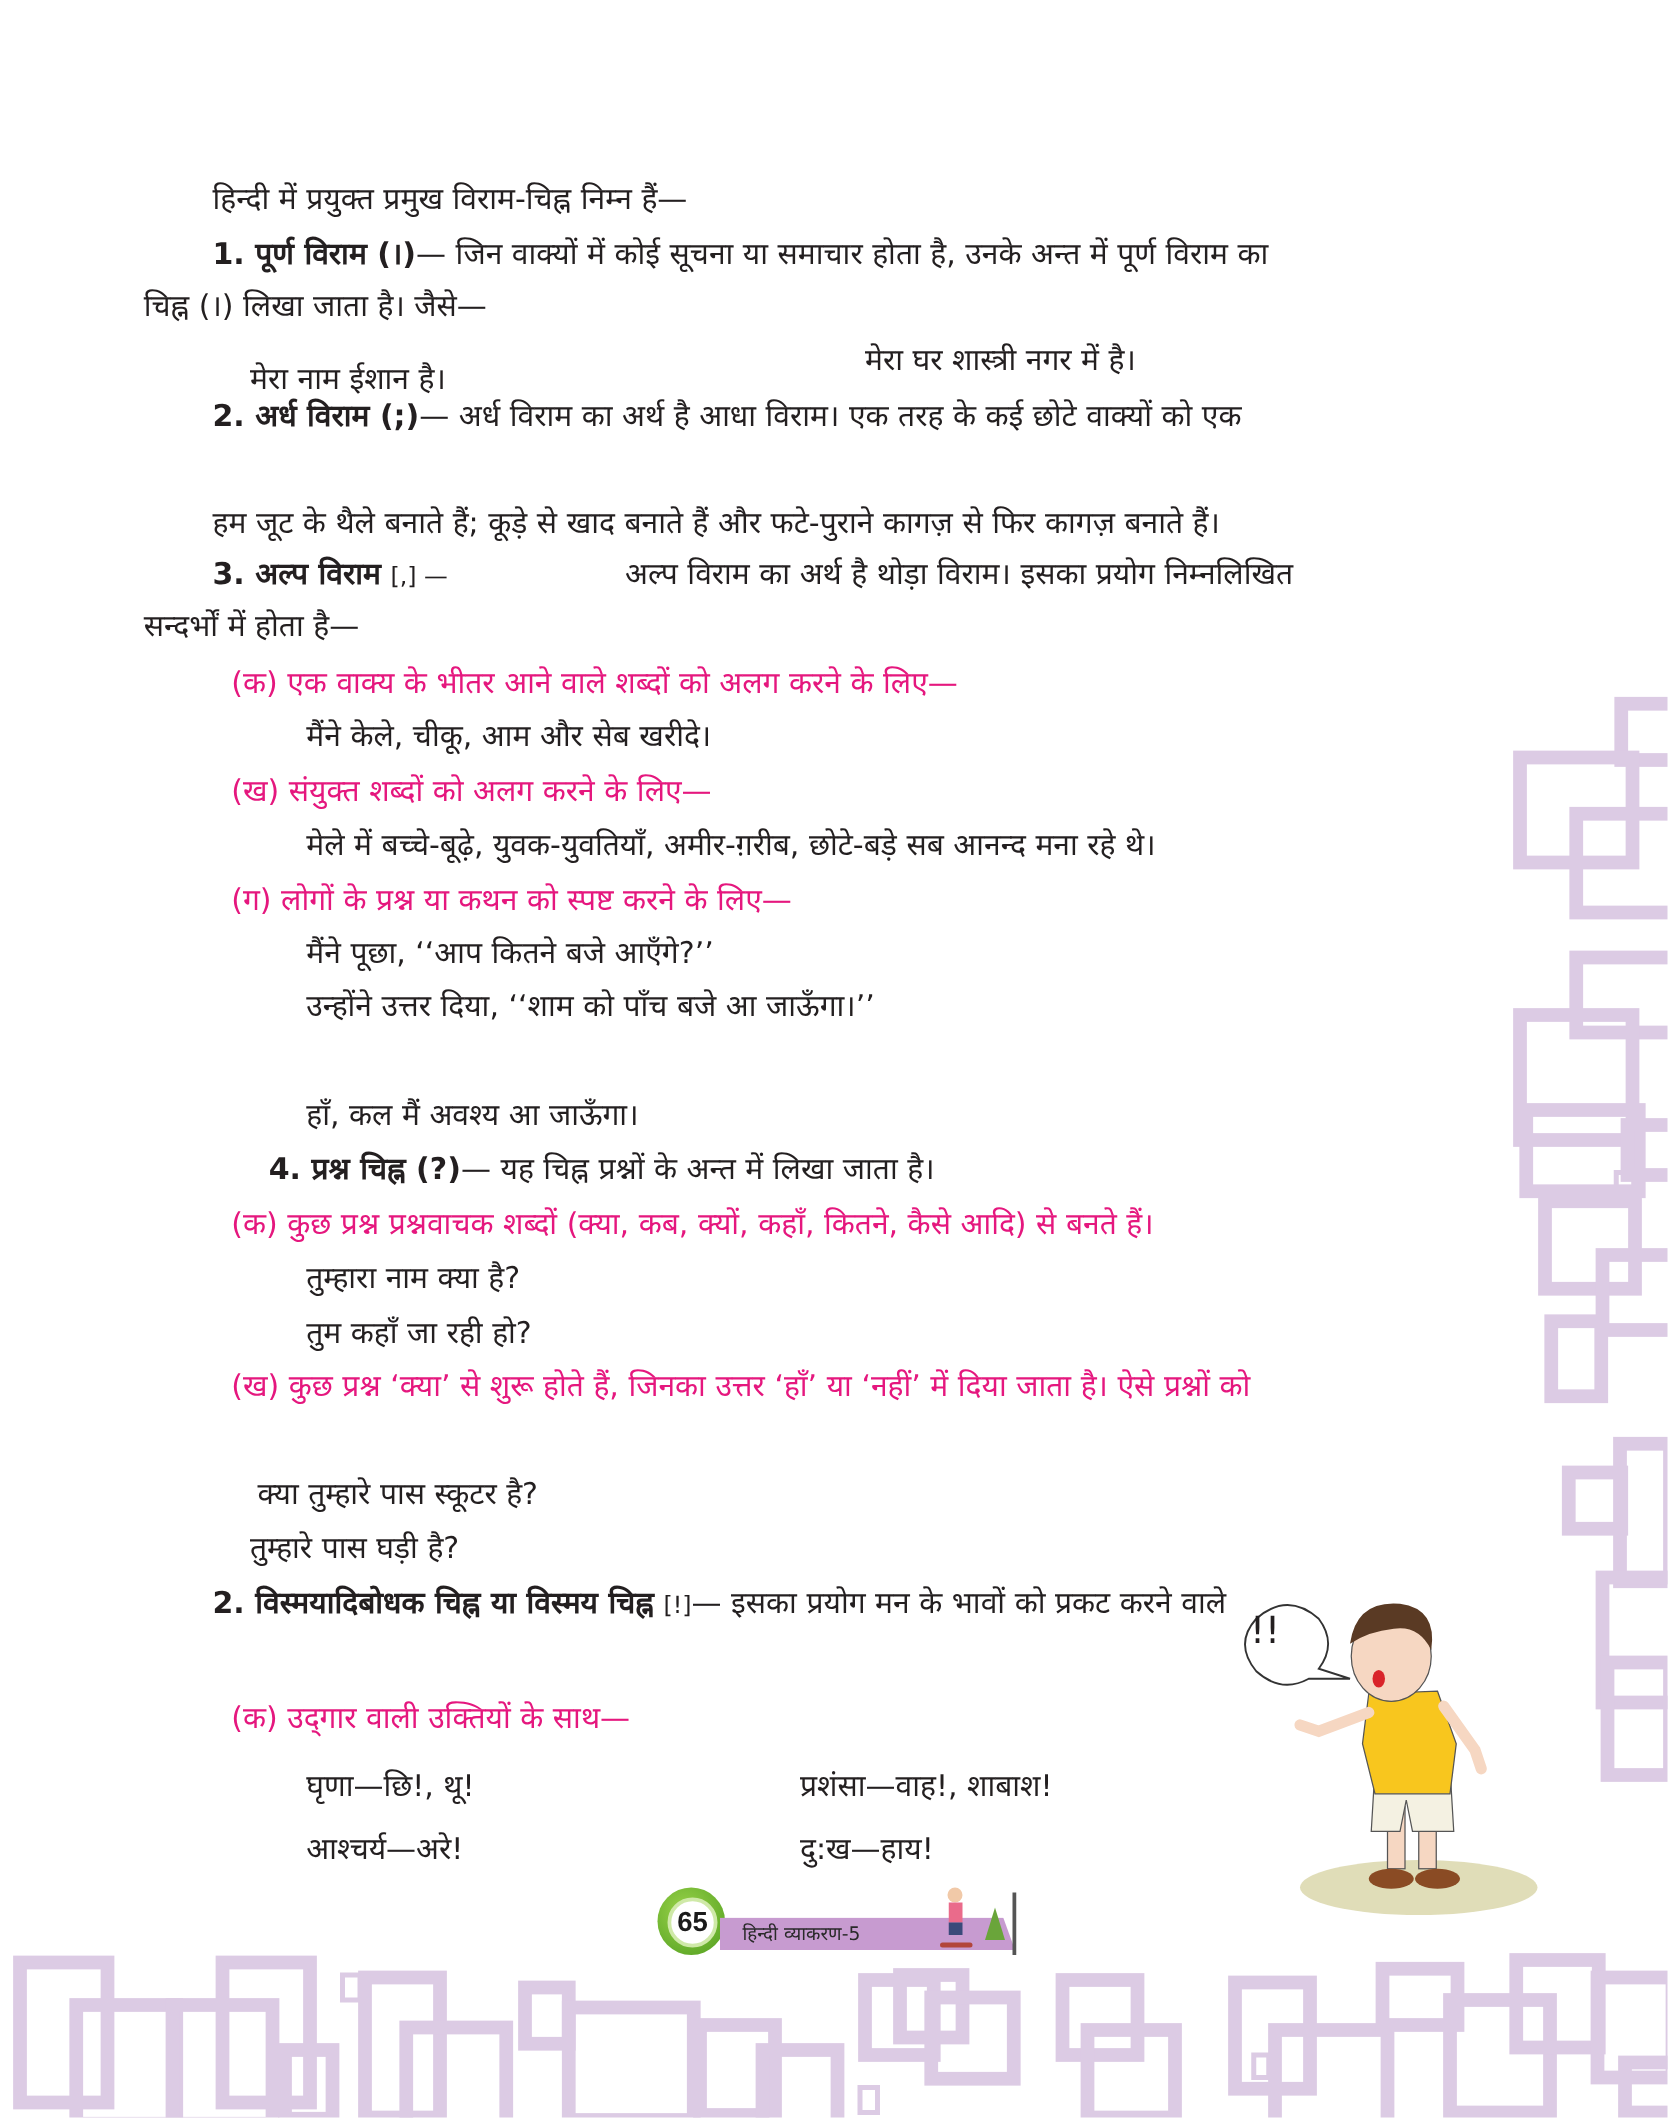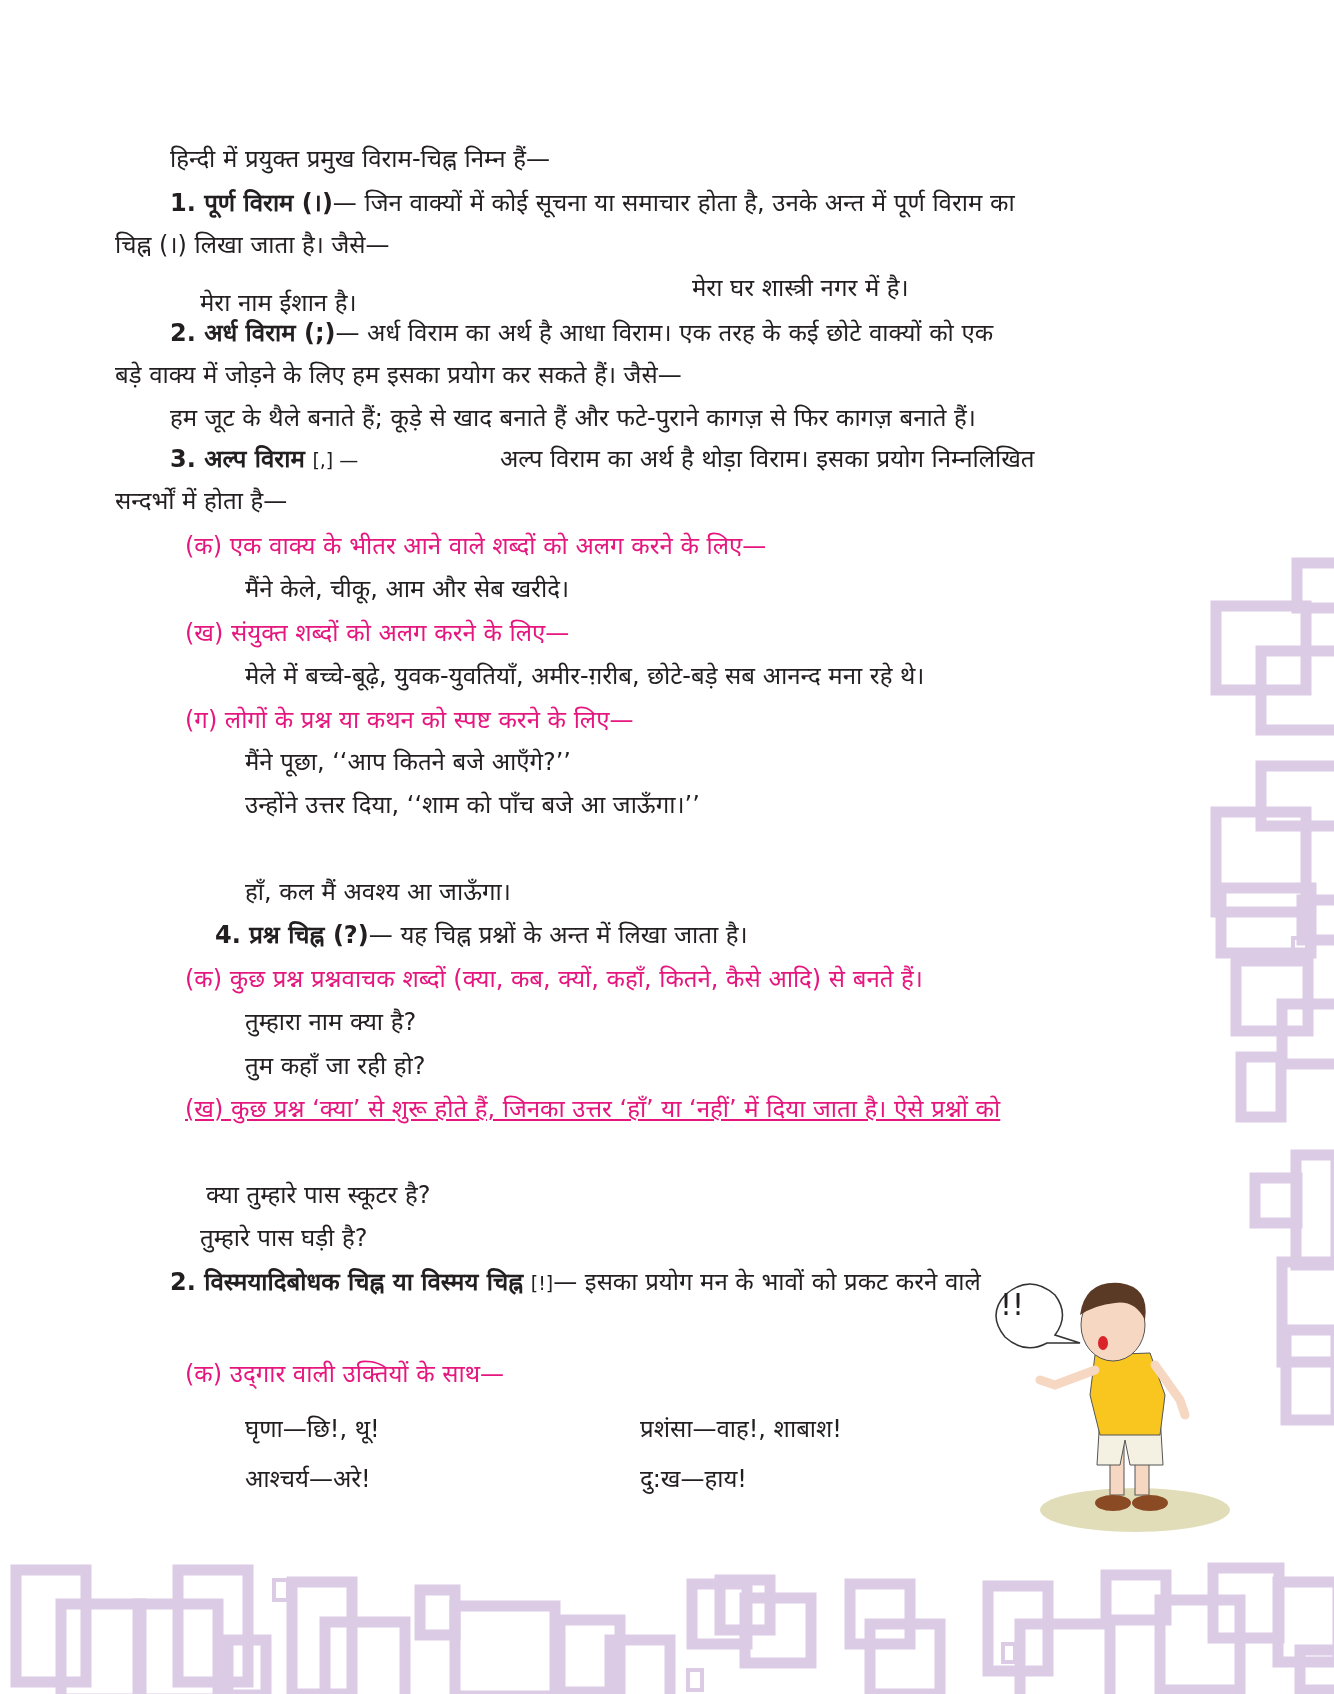--- a/index.html
+++ b/index.html
@@ -99,21 +99,20 @@
   <div class="line" style="left:170px;top:186px;">
     <span class="b">1. पूर्ण विराम (।)</span><span>— जिन वाक्यों में कोई सूचना या समाचार होता है, उनके अन्त में पूर्ण विराम का</span>
   </div>
   <div class="line" style="left:115px;top:228px;">चिह्न (।) लिखा जाता है। जैसे—</div>
   <div class="line" style="left:200px;top:286px;">मेरा नाम ईशान है।</div>
   <div class="line" style="left:692px;top:271px;">मेरा घर शास्त्री नगर में है।</div>
 
   <div class="line" style="left:170px;top:316px;">
     <span class="b">2. अर्ध विराम (;)</span><span>— अर्ध विराम का अर्थ है आधा विराम। एक तरह के कई छोटे वाक्यों को एक</span>
   </div>
-  <div class="line" style="left:115px;top:358px;">बड़े वाक्य में जोड़ने के लिए हम इसका प्रयोग कर सकते हैं। जैसे—</div>
   <div class="line" style="left:170px;top:401px;">हम जूट के थैले बनाते हैं; कूड़े से खाद बनाते हैं और फटे-पुराने कागज़ से फिर कागज़ बनाते हैं।</div>
 
   <div class="line" style="left:170px;top:442px;">
     <span class="b">3. अल्प विराम</span>
     <span class="small">[,] —</span>
   </div>
   <div class="line" style="left:500px;top:442px;">अल्प विराम का अर्थ है थोड़ा विराम। इसका प्रयोग निम्नलिखित</div>
   <div class="line" style="left:115px;top:484px;">सन्दर्भों में होता है—</div>
 
   <div class="line pink" style="left:185px;top:529px;">(क) एक वाक्य के भीतर आने वाले शब्दों को अलग करने के लिए—</div>
@@ -124,21 +123,21 @@
   <div class="line" style="left:245px;top:745px;">मैंने पूछा, ‘‘आप कितने बजे आएँगे?’’</div>
   <div class="line" style="left:245px;top:788px;">उन्होंने उत्तर दिया, ‘‘शाम को पाँच बजे आ जाऊँगा।’’</div>
   <div class="line" style="left:245px;top:875px;">हाँ, कल मैं अवश्य आ जाऊँगा।</div>
 
   <div class="line" style="left:215px;top:918px;">
     <span class="b">4. प्रश्न चिह्न (?)</span><span>— यह चिह्न प्रश्नों के अन्त में लिखा जाता है।</span>
   </div>
   <div class="line pink" style="left:185px;top:962px;">(क) कुछ प्रश्न प्रश्नवाचक शब्दों (क्या, कब, क्यों, कहाँ, कितने, कैसे आदि) से बनते हैं।</div>
   <div class="line" style="left:245px;top:1005px;">तुम्हारा नाम क्या है?</div>
   <div class="line" style="left:245px;top:1049px;">तुम कहाँ जा रही हो?</div>
-  <div class="line pink" style="left:185px;top:1092px;text-decoration:underline;">(ख) कुछ प्रश्न ‘क्या’ से शुरू होते हैं, जिनका उत्तर ‘हाँ’ या ‘नहीं’ में दिया जाता है। ऐसे प्रश्नों को</div>
+  <div class="line pink" style="left:185px;top:1092px;">(ख) कुछ प्रश्न ‘क्या’ से शुरू होते हैं, जिनका उत्तर ‘हाँ’ या ‘नहीं’ में दिया जाता है। ऐसे प्रश्नों को</div>
   <div class="line" style="left:206px;top:1178px;text-align:center;">क्या तुम्हारे पास स्कूटर है?</div>
   <div class="line" style="left:200px;top:1221px;">तुम्हारे पास घड़ी है?</div>
 
   <div class="line" style="left:170px;top:1265px;">
     <span class="b">2. विस्मयादिबोधक चिह्न या विस्मय चिह्न</span>
     <span class="small">[!]</span><span>— इसका प्रयोग मन के भावों को प्रकट करने वाले</span>
   </div>
   <div class="line pink" style="left:185px;top:1357px;">(क) उद्‌गार वाली उक्तियों के साथ—</div>
   <div class="line" style="left:245px;top:1412px;">घृणा—छि!, थू!</div>
   <div class="line" style="left:640px;top:1412px;">प्रशंसा—वाह!, शाबाश!</div>
@@ -162,14 +161,28 @@
 
     <path d="M110,95 L70,110 L55,105" fill="none" stroke="#f6d7c2" stroke-width="9" stroke-linecap="round"></path>
     <path d="M170,90 L195,125 L200,140" fill="none" stroke="#f6d7c2" stroke-width="9" stroke-linecap="round"></path>
 
     <ellipse cx="128" cy="50" rx="32" ry="36" fill="#f6d7c2" stroke="#555" stroke-width="1"></ellipse>
     <path d="M95,40 Q100,5 135,8 Q165,12 160,45 Q150,25 130,28 Q110,30 95,40 Z" fill="#5a3a24"></path>
     <ellipse cx="118" cy="68" rx="5" ry="7" fill="#d9242a"></ellipse>
   </svg>
   <div class="line" style="left:1000px;top:1288px;font-size:30px;">!!</div>
 
+  <div class="footer-badge">
+    <div class="leaf-circle"></div>
+    <div class="ribbon"></div>
+    <div class="num-circle">65</div>
+    <div class="ribbon-text">हिन्दी व्याकरण-5</div>
+    <svg style="position:absolute;left:230px;top:0;width:70px;height:60px;" viewBox="0 0 70 60">
+      <circle cx="14" cy="10" r="6" fill="#f1c9a8"></circle>
+      <rect x="9" y="16" width="11" height="16" fill="#ea6b8b"></rect>
+      <rect x="9" y="32" width="11" height="10" fill="#3a4a7a"></rect>
+      <rect x="2" y="48" width="26" height="4" rx="2" fill="#b2453b"></rect>
+      <polygon points="46,20 38,46 54,46" fill="#6aa53a"></polygon>
+      <rect x="60" y="8" width="3" height="50" fill="#555"></rect>
+    </svg>
+  </div>
 
 </div>
 
 </body></html>

